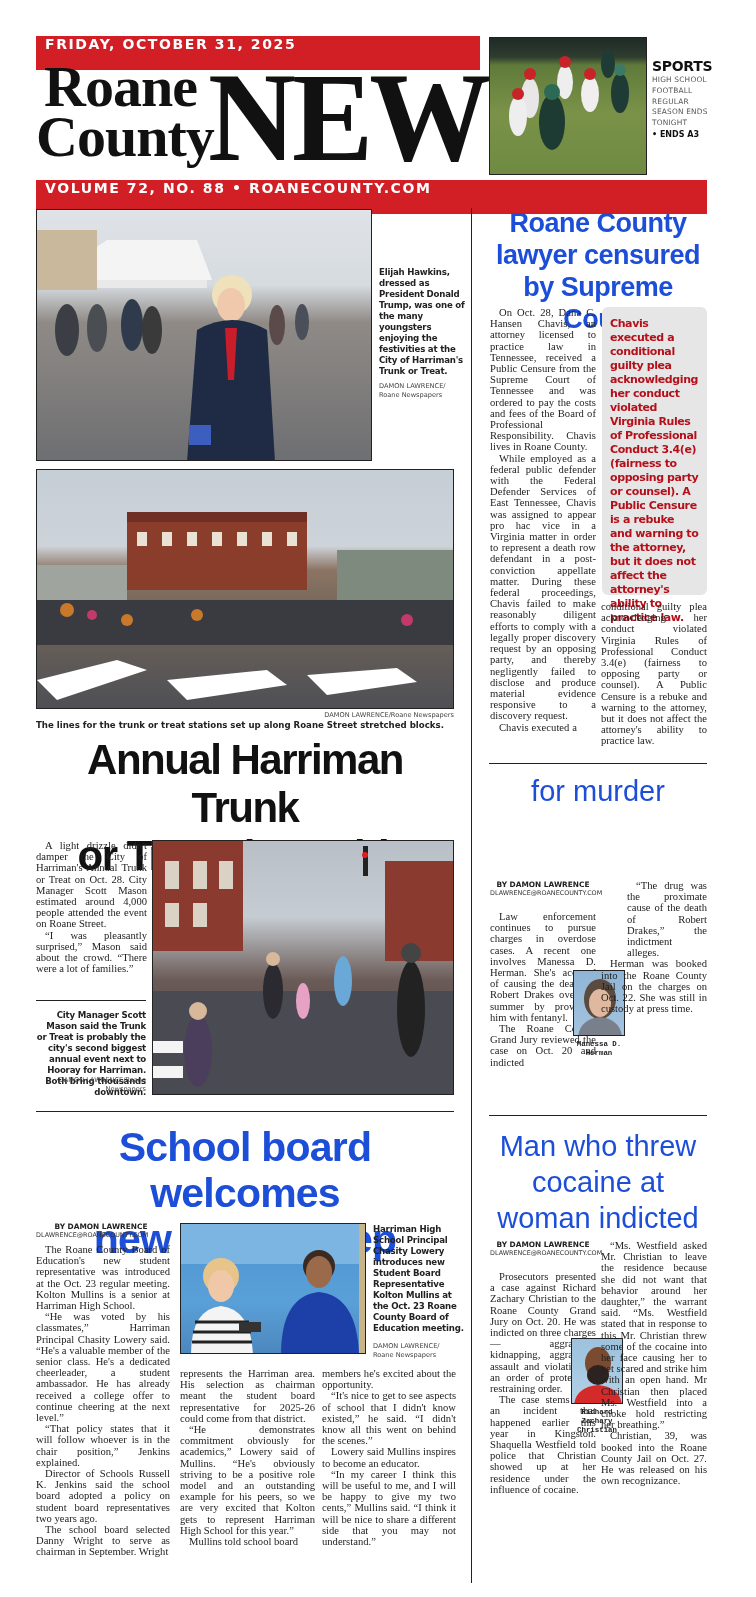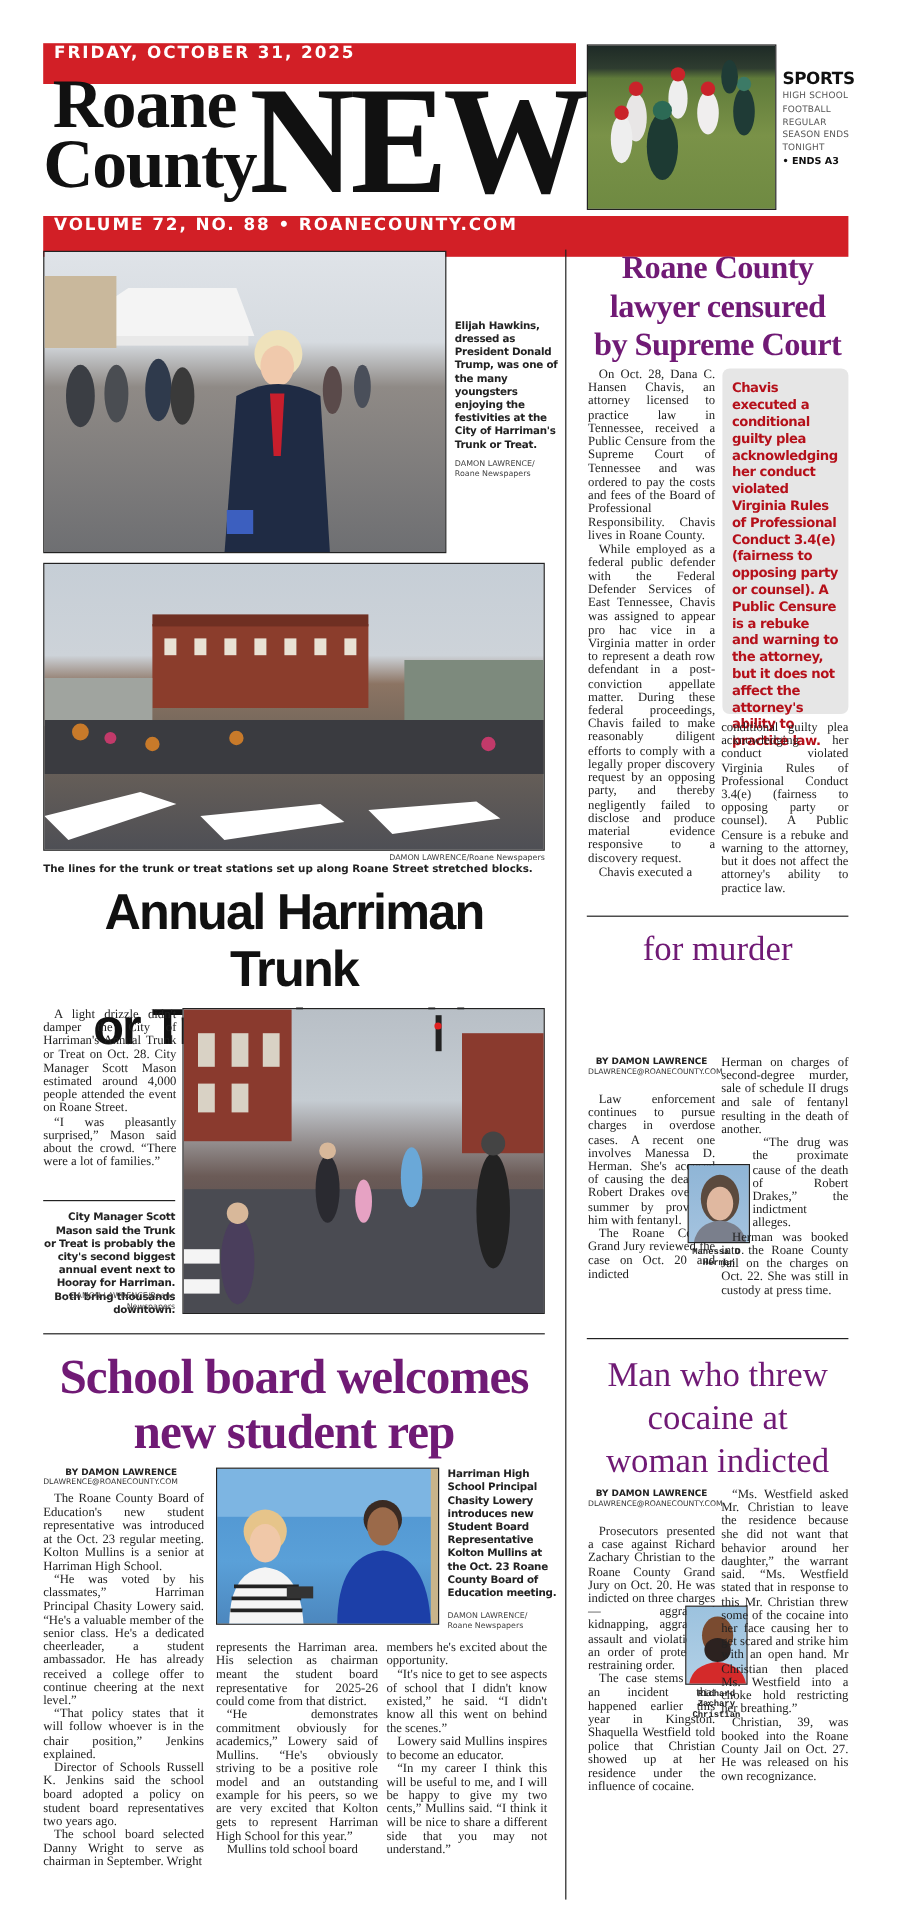--- a/index.html
+++ b/index.html
@@ -8,21 +8,21 @@
   .abs{position:absolute}
   .redbar{background:#d21f26;color:#fff;font-family:"DejaVu Sans",sans-serif;font-weight:bold;font-size:14px;letter-spacing:1.6px;padding-left:9px;line-height:17px;height:34px}
   .mast-roane{font-family:"Liberation Serif",serif;font-weight:bold;font-size:58px;line-height:50px;letter-spacing:-1px;color:#111}
   .mast-news{font-family:"Liberation Serif",serif;font-weight:bold;font-size:128px;line-height:110px;letter-spacing:-4px;color:#111;transform:scaleX(0.95);transform-origin:left}
   .photo{border:1px solid #222;overflow:hidden}
   .sans{font-family:"DejaVu Sans",sans-serif}
   .cap{font-family:"DejaVu Sans",sans-serif;font-weight:bold;font-size:8.6px;line-height:11px;color:#222;letter-spacing:-0.2px}
   .credit{font-family:"DejaVu Sans",sans-serif;font-size:6.6px;line-height:9px;color:#444}
   .body{font-family:"Liberation Serif",serif;font-size:10.6px;line-height:11.2px;color:#222;text-align:justify;hyphens:auto}
   .body p{text-indent:9px}
-  .hed-serif{font-family:Liberation Serif, serif;color:#701a75;text-align:center}
+  .hed-serif{font-family:Liberation Sans, sans-serif;color:#1d4ed8;text-align:center}
   .hed-sans{font-family:"Liberation Sans",sans-serif;font-weight:bold;color:#111;text-align:center;letter-spacing:-1.5px}
   .rule{background:#222;height:1.5px}
   .vrule{background:#222;width:1px}
   .byline{font-family:"DejaVu Sans",sans-serif;font-weight:bold;font-size:7.4px;text-align:center;color:#222}
   .email{font-family:"DejaVu Sans",sans-serif;font-size:6.4px;text-align:left;color:#333;line-height:8px}
   .pullquote{background:#e6e6e6;border-radius:6px;font-family:"DejaVu Sans",sans-serif;font-weight:bold;font-size:11px;line-height:14px;color:#c8101a;padding:10px 8px;letter-spacing:-0.4px}
   .mugcap{font-family:Liberation Mono, monospace;font-weight:bold;font-size:7.4px;text-align:center;line-height:9px;color:#222}
 </style>
 </head>
 <body>
@@ -253,21 +253,20 @@
 </div>
 <div class="abs photo" style="left:573px;top:970px;width:52px;height:66px;background:linear-gradient(180deg,#8fb5d6 0%,#a4c3df 100%)">
   <svg width="52" height="66" viewBox="0 0 52 66">
     <ellipse cx="26" cy="28" rx="16" ry="20" fill="#5b4a3e"></ellipse>
     <ellipse cx="26" cy="32" rx="11" ry="14" fill="#e0b8a0"></ellipse>
     <path d="M4 66 Q6 48 26 46 Q46 48 48 66 Z" fill="#7a7f8c"></path>
   </svg>
 </div>
 <div class="abs mugcap" style="left:568px;top:1040px;width:62px">Manessa D. Herman</div>
 <div class="abs body" style="left:601px;top:880px;width:106px">
-  <p style="text-indent:0">Herman on charges of second-degree murder, sale of schedule II drugs and sale of fentanyl resulting in the death of another.</p>
   <p style="padding-left:26px">“The drug was the proximate cause of the death of Robert Drakes,” the indictment alleges.</p>
   <p>Herman was booked into the Roane County Jail on the charges on Oct. 22. She was still in custody at press time.</p>
 </div>
 
 <div class="abs rule" style="left:489px;top:1115px;width:218px;height:1px"></div>
 
 <div class="abs hed-serif" style="left:485px;top:1128px;width:226px;font-size:29px;line-height:36px">
   <div>Man who threw</div>
   <div>cocaine at</div>
   <div>woman indicted</div>

